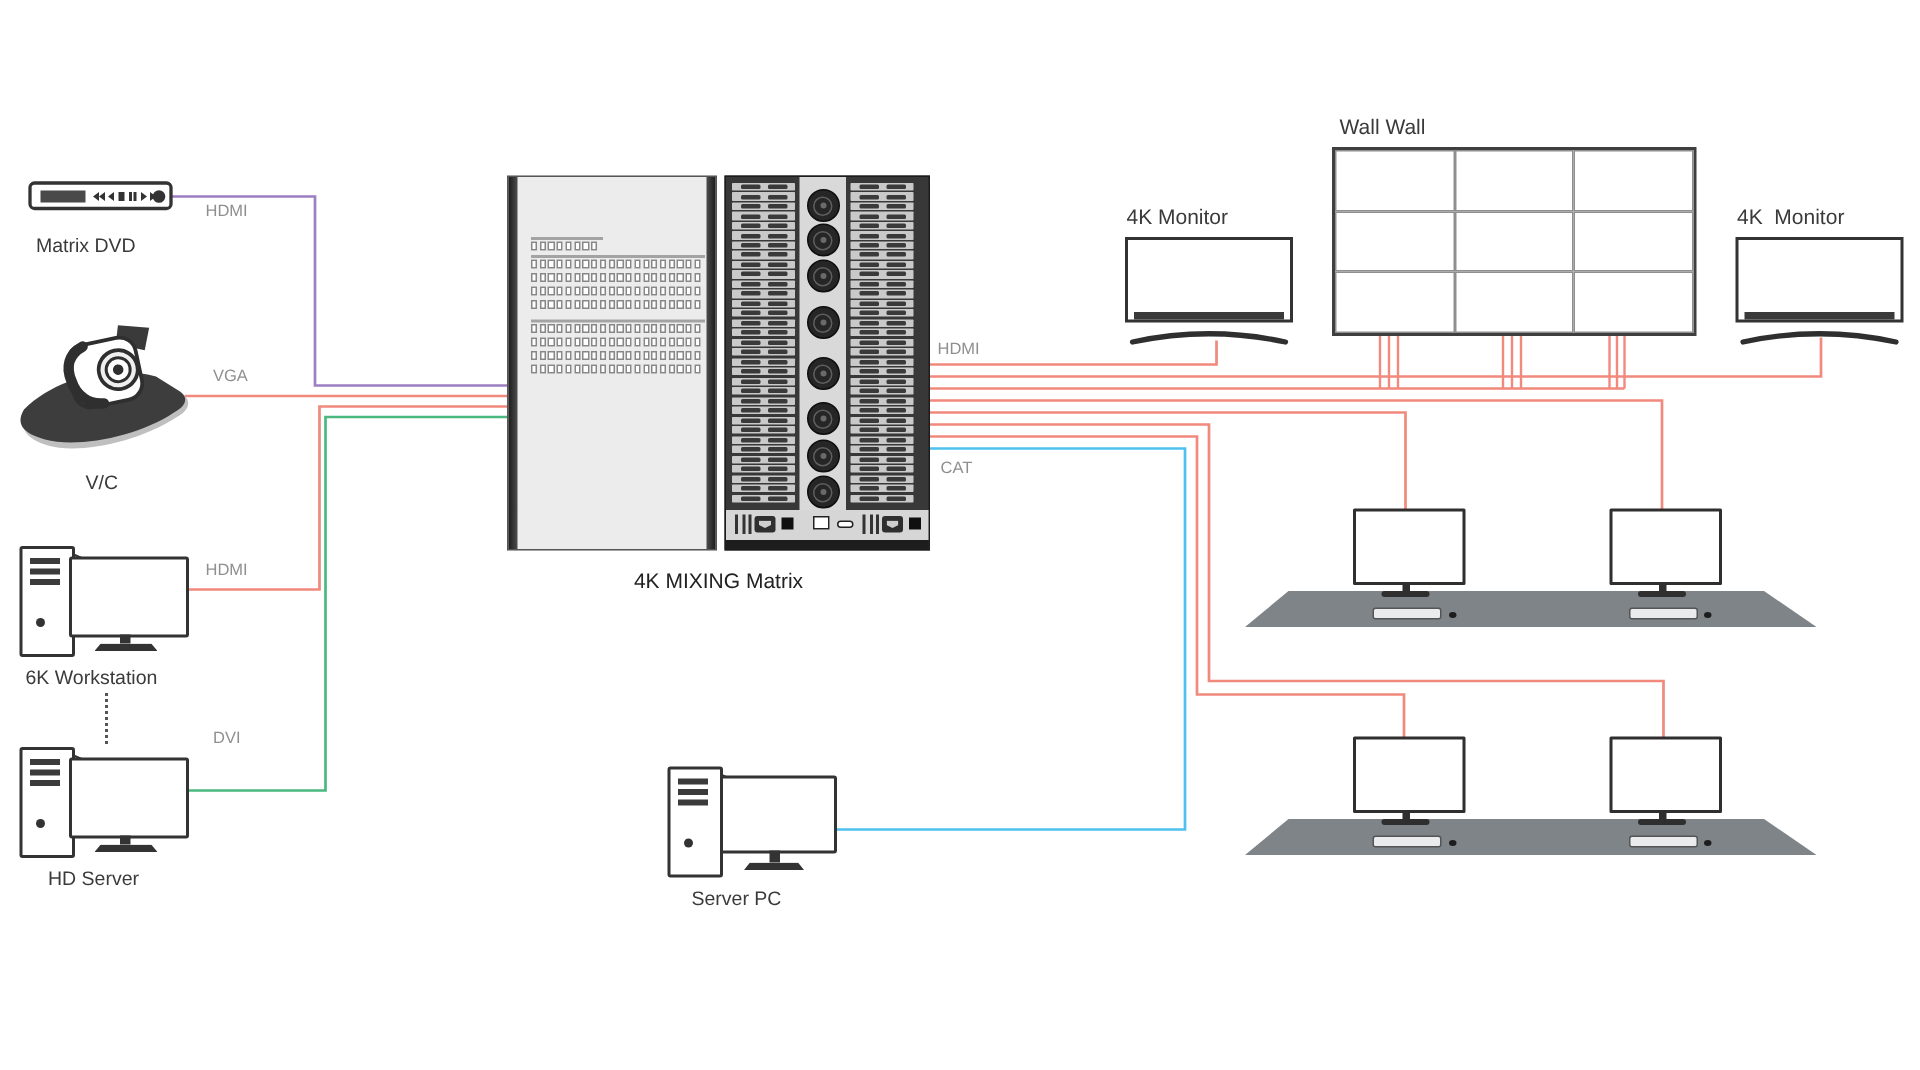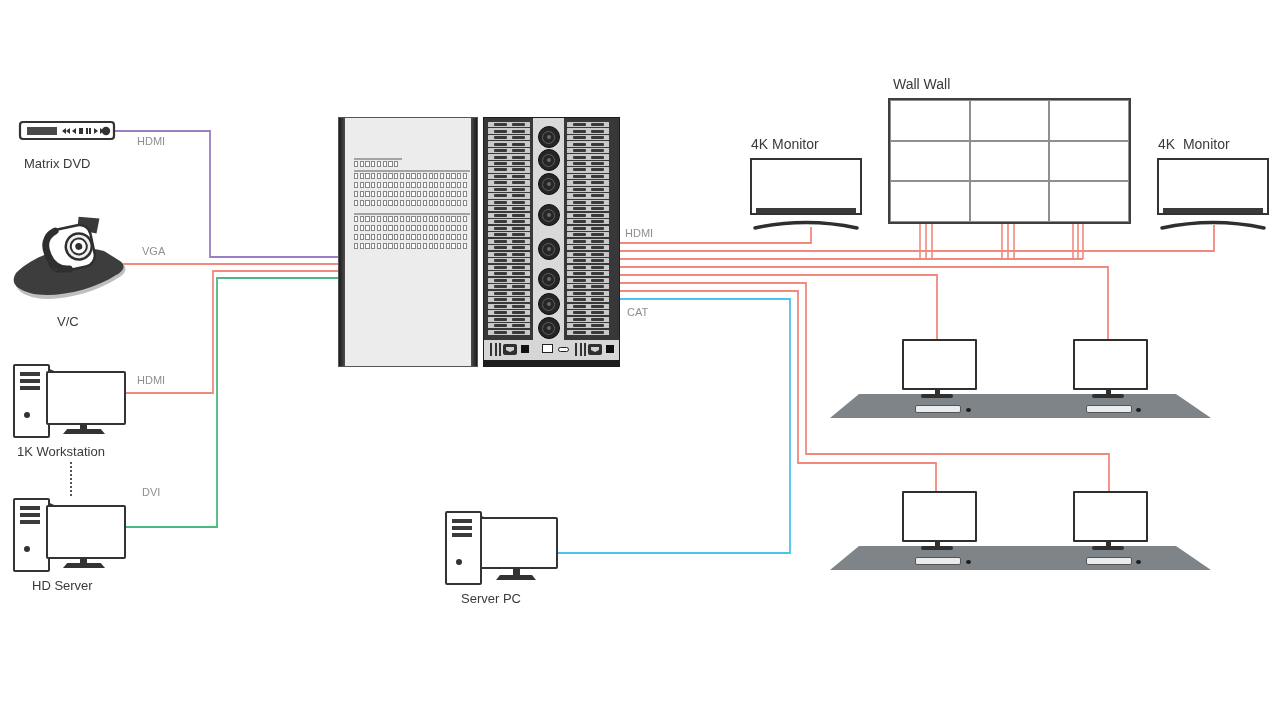--- a/index.html
+++ b/index.html
@@ -140,21 +140,21 @@
     </svg>
   <div class="tower" style="left:13px;top:364px">
     <i class="bar" style="top:6px"></i>
       <i class="bar" style="top:13px"></i>
       <i class="bar" style="top:20px"></i>
       <i class="pwr"></i>
   </div>
   <div class="pc-mon" style="left:46px;top:371px;width:76px;height:50px"></div>
   <div class="pc-neck" style="left:80px;top:423px;width:7px;height:6px"></div>
   <div class="pc-base" style="left:63px;top:429px;width:42px;height:5px"></div>
-  <div class="dev-lbl" style="left:17px;top:444px">1K Workstation</div>
+  <div class="dev-lbl" style="left:17px;top:444px">6K Workstation</div>
   <div class="cab-lbl" style="left:137px;top:374px">HDMI</div>
 
   <div class="dotted-link" style="left:70px;top:462px;height:34px"></div>
 
   <svg class="flap" style="left:42px;top:500px" width="18" height="16">
       <path d="M1,1 L17,8 L1,14 Z" fill="#fff" stroke="#333" stroke-width="1.5"></path>
     </svg>
   <div class="tower" style="left:13px;top:498px">
     <i class="bar" style="top:6px"></i>
       <i class="bar" style="top:13px"></i>
@@ -694,20 +694,21 @@
           <i class="vent"></i>
           <i class="vent"></i>
           <i class="vent"></i>
         </div>
       <div class="iec" style="left:104px"></div>
       <div class="blksq" style="left:122px"></div>
     </div>
     <div class="rs-base"></div>
   </div>
 
+  <div class="dev-lbl big-lbl" style="left:338px;top:379px;width:282px;text-align:center;color:#222">4K MIXING Matrix</div>
   <div class="cab-lbl" style="left:625px;top:227px">HDMI</div>
   <div class="cab-lbl" style="left:627px;top:306px">CAT</div>
 
   <div class="dev-lbl big-lbl" style="left:751px;top:136px">4K Monitor</div>
   <div class="tv" style="left:750px;top:158px">
       <div class="tv-bar"></div>
     </div>
   <svg class="tv-stand" style="left:752px;top:216px" width="108" height="16">
     <path d="M3,12 Q54,1 105,12" stroke="#2f2f2f" stroke-width="3.5" fill="none" stroke-linecap="round"></path>
   </svg>

